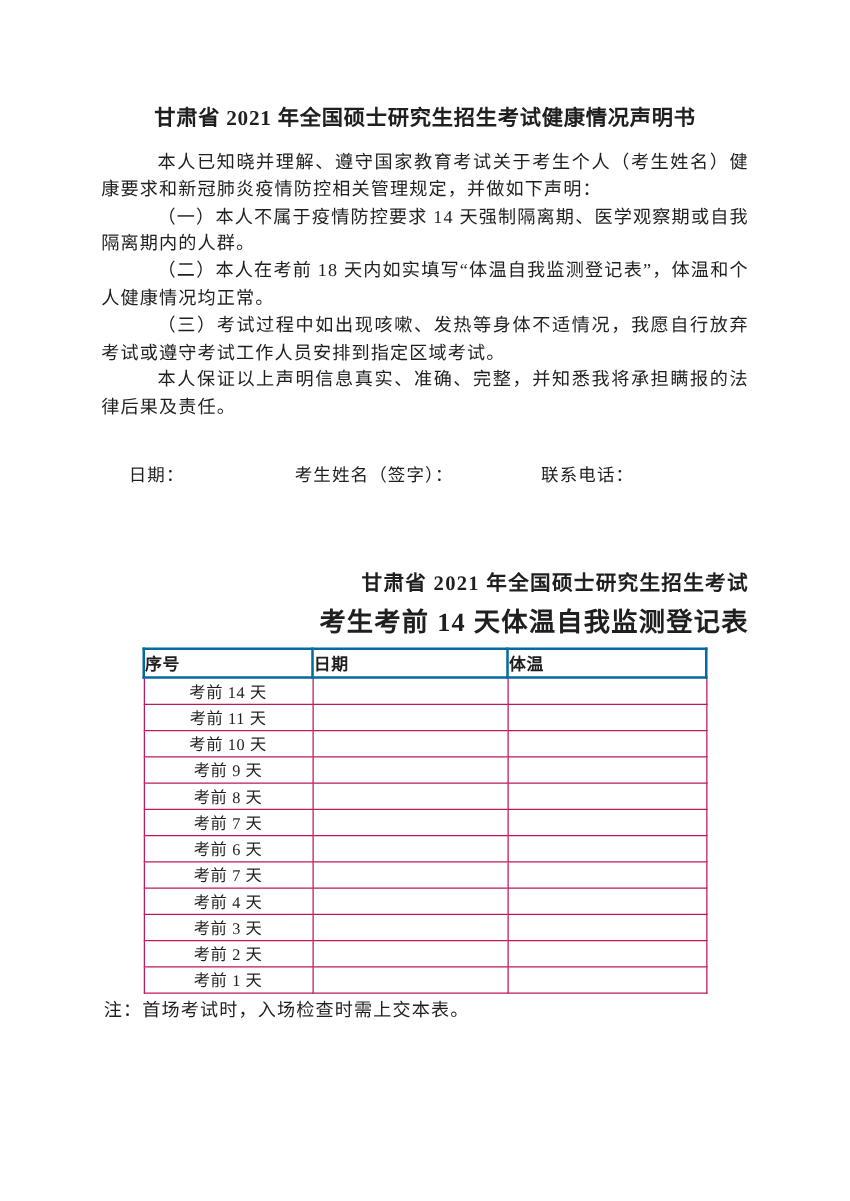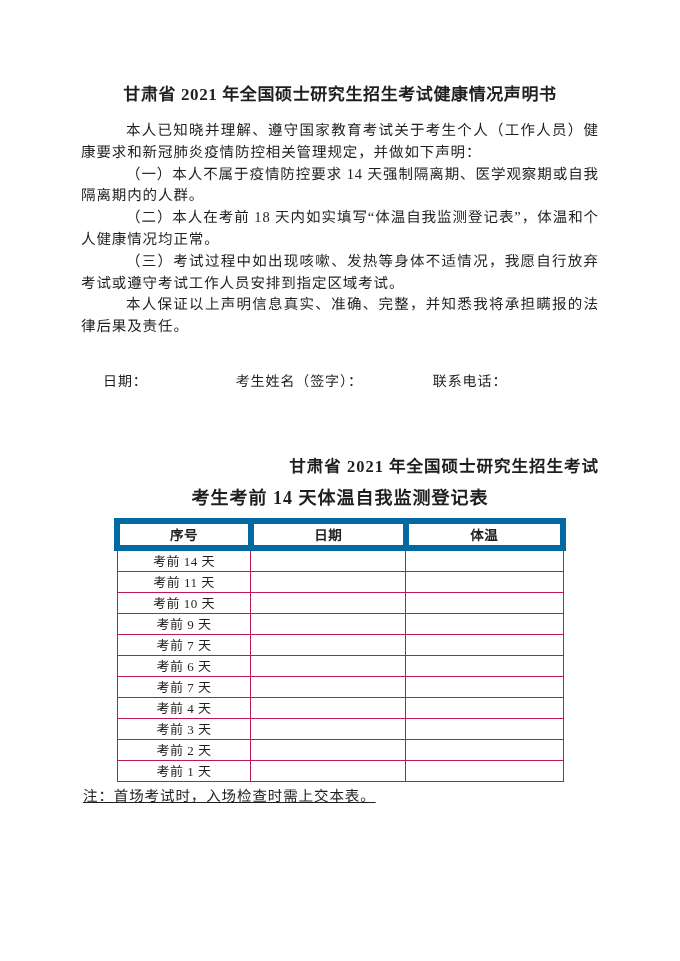--- a/index.html
+++ b/index.html
@@ -48,69 +48,68 @@
   .section2-title {
     margin: 64px 0 0 0;
     font-size: 16.5px;
     font-weight: 700;
     line-height: 22px;
     text-align: right;
     letter-spacing: 1px;
   }
   .section2-subtitle {
     margin: 9px 0 0 0;
-    font-size: 18px;
+    font-size: 21px;
     font-weight: 700;
     line-height: 22px;
-    text-align: center;
+    text-align: right;
     letter-spacing: 1px;
   }
   table.monitor-table {
     width: 452px;
     margin: 9px auto 0 auto;
     border-collapse: collapse;
     table-layout: fixed;
   }
   .monitor-table col.c1 { width: 30%; }
   .monitor-table col.c2 { width: 34.7%; }
   .monitor-table col.c3 { width: 35.3%; }
   .monitor-table th {
-    border: 6px solid #0369a1;
+    border: 2px solid #0369a1;
     height: 21px;
     font-size: 13.5px;
     font-weight: 700;
-    text-align: center;
+    text-align: left;
     letter-spacing: 0.5px;
     padding: 0;
   }
   .monitor-table td {
     border: 1px solid #be185d;
     height: 20px;
     font-size: 13px;
     text-align: center;
     letter-spacing: 0.5px;
     padding: 0;
   }
   .table-note {
     margin: 5px 0 0 2px;
     font-size: 14.5px;
     letter-spacing: 0.9px;
     line-height: 19px;
-    text-decoration: underline;
   }
 </style>
 </head>
 <body>
 
 <div class="page">
 
   <h1 class="doc-title">甘肃省 2021 年全国硕士研究生招生考试健康情况声明书</h1>
 
   <div class="body-text">
-    <p>本人已知晓并理解、遵守国家教育考试关于考生个人（工作人员）健康要求和新冠肺炎疫情防控相关管理规定，并做如下声明：</p>
+    <p>本人已知晓并理解、遵守国家教育考试关于考生个人（考生姓名）健康要求和新冠肺炎疫情防控相关管理规定，并做如下声明：</p>
     <p>（一）本人不属于疫情防控要求 14 天强制隔离期、医学观察期或自我隔离期内的人群。</p>
     <p>（二）本人在考前 18 天内如实填写“体温自我监测登记表”，体温和个人健康情况均正常。</p>
     <p>（三）考试过程中如出现咳嗽、发热等身体不适情况，我愿自行放弃考试或遵守考试工作人员安排到指定区域考试。</p>
     <p>本人保证以上声明信息真实、准确、完整，并知悉我将承担瞒报的法律后果及责任。</p>
   </div>
 
   <div class="sig-row">
     <span class="sig-date">日期：</span>
     <span class="sig-name">考生姓名（签字）：</span>
     <span class="sig-phone">联系电话：</span>
@@ -148,20 +147,25 @@
           <td>考前 10 天</td>
           <td></td>
           <td></td>
         </tr>
         <tr>
           <td>考前 9 天</td>
           <td></td>
           <td></td>
         </tr>
         <tr>
+          <td>考前 8 天</td>
+          <td></td>
+          <td></td>
+        </tr>
+        <tr>
           <td>考前 7 天</td>
           <td></td>
           <td></td>
         </tr>
         <tr>
           <td>考前 6 天</td>
           <td></td>
           <td></td>
         </tr>
         <tr>

